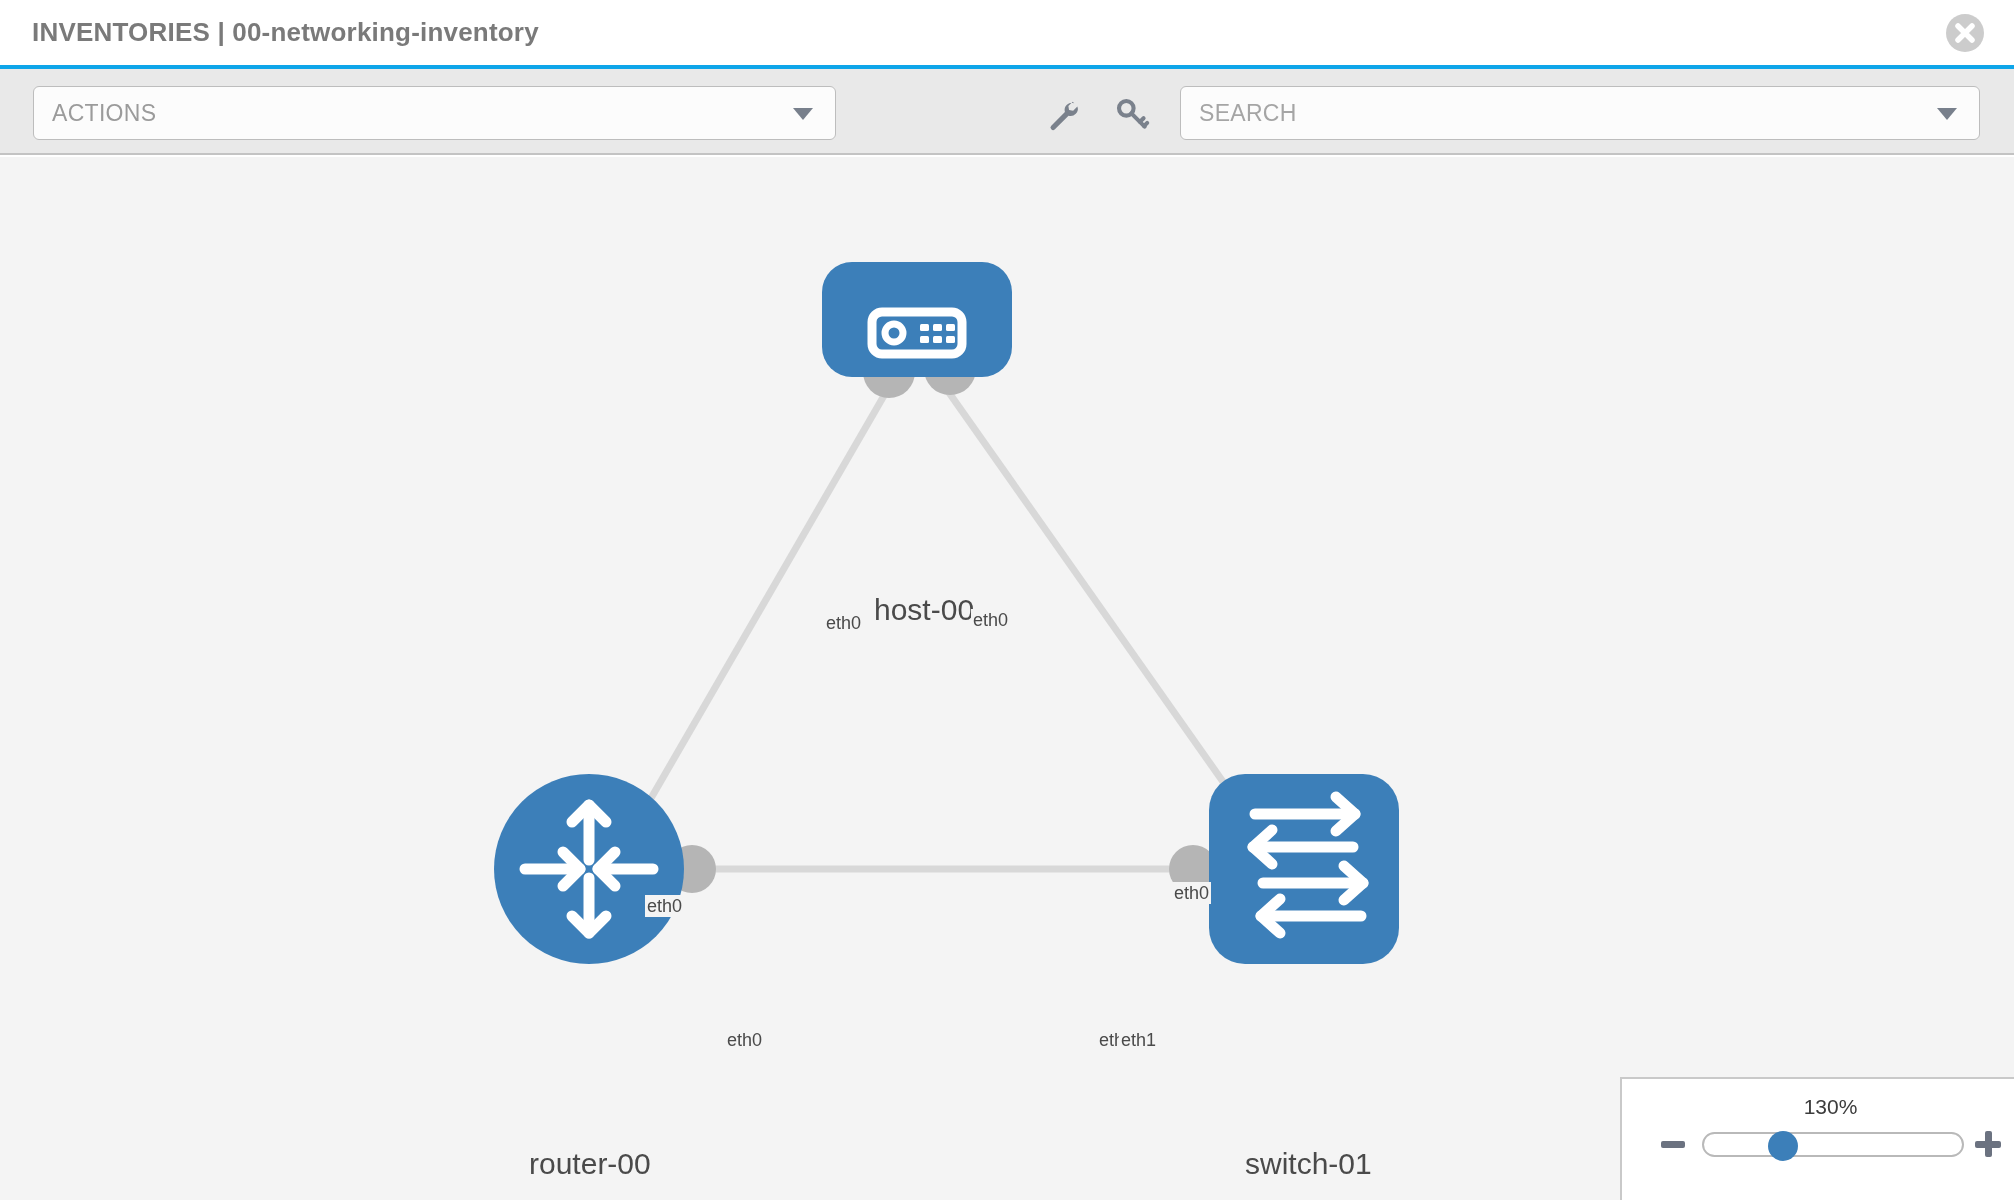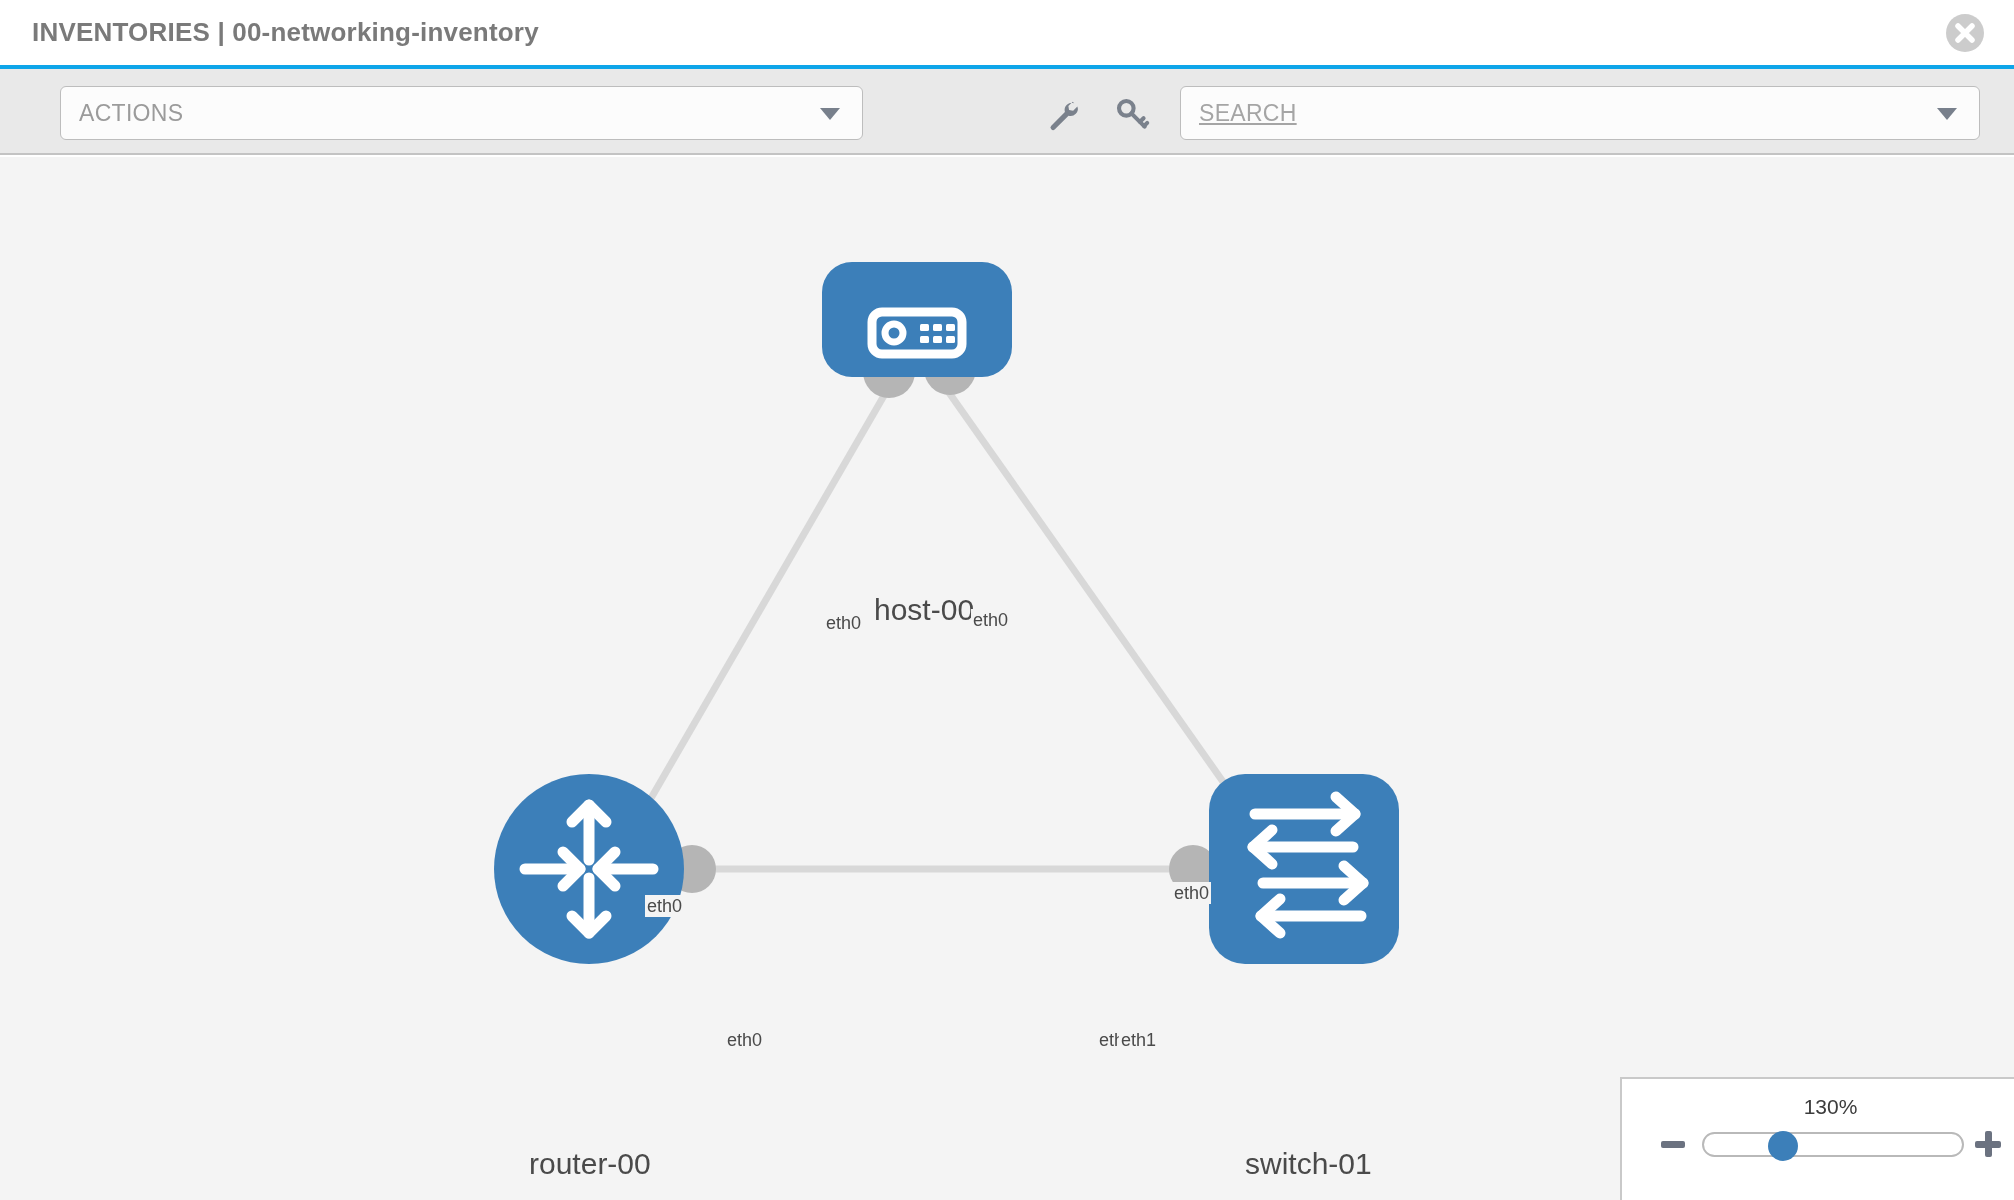--- a/index.html
+++ b/index.html
@@ -61,21 +61,20 @@
   }
   .actions-select {
     position: absolute;
     left: 33px;
     top: 17px;
     width: 803px;
     height: 54px;
     background: #fcfcfc;
     border: 1px solid #bdbdbd;
     border-radius: 6px;
-    margin-left: 27px;
   }
   .actions-label {
     position: absolute;
     left: 18px;
     top: 13px;
     font-size: 23px;
     color: #9b9b9b;
     letter-spacing: 0.3px;
   }
   .caret {
@@ -107,21 +106,20 @@
     border: 1px solid #bdbdbd;
     border-radius: 6px;
   }
   .search-placeholder {
     position: absolute;
     left: 18px;
     top: 13px;
     font-size: 23px;
     color: #a5a5a5;
     letter-spacing: 0.3px;
-    text-decoration: underline;
   }
   .search-caret { right: 22px; top: 21px; }
 
   
   .canvas {
     position: absolute;
     top: 157px; left: 0;
     width: 2014px;
     height: 1043px;
     background: #f4f4f4;

